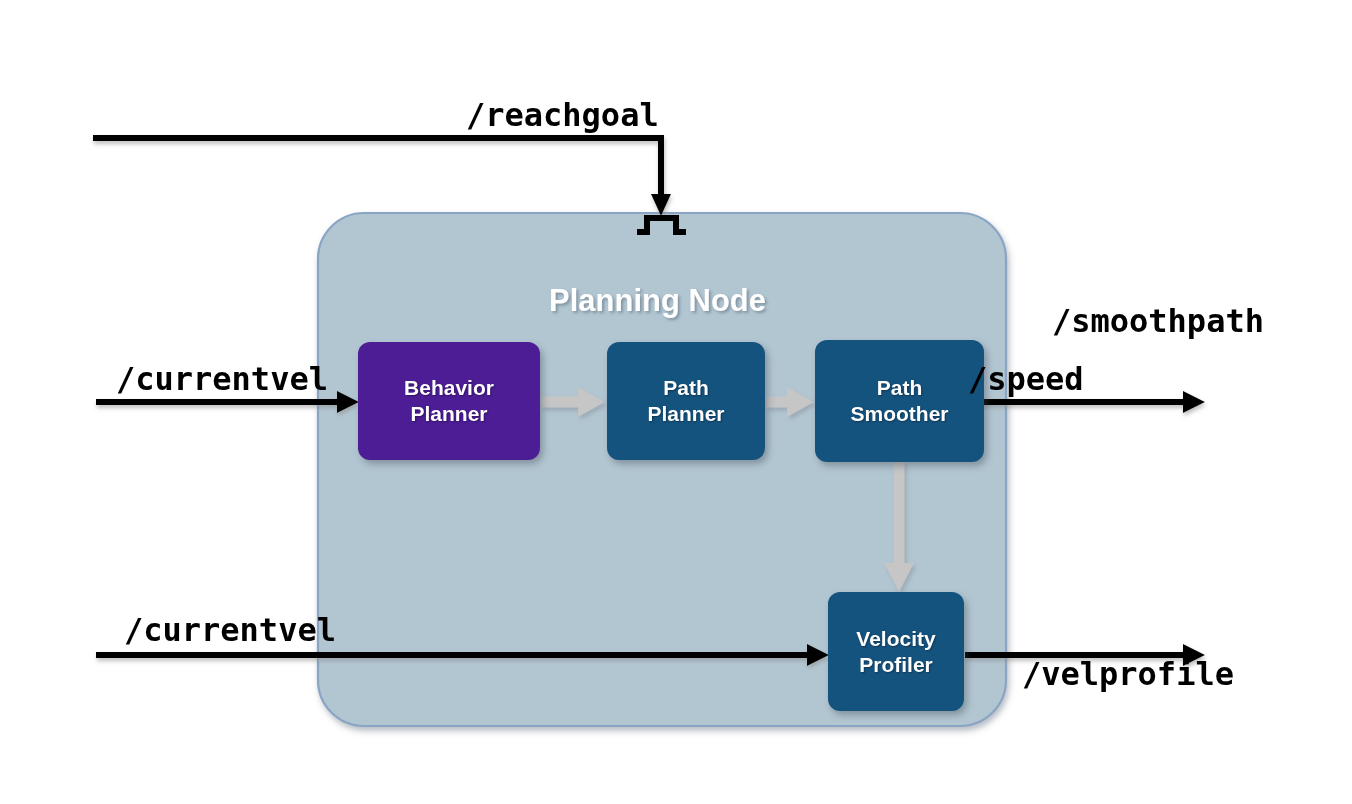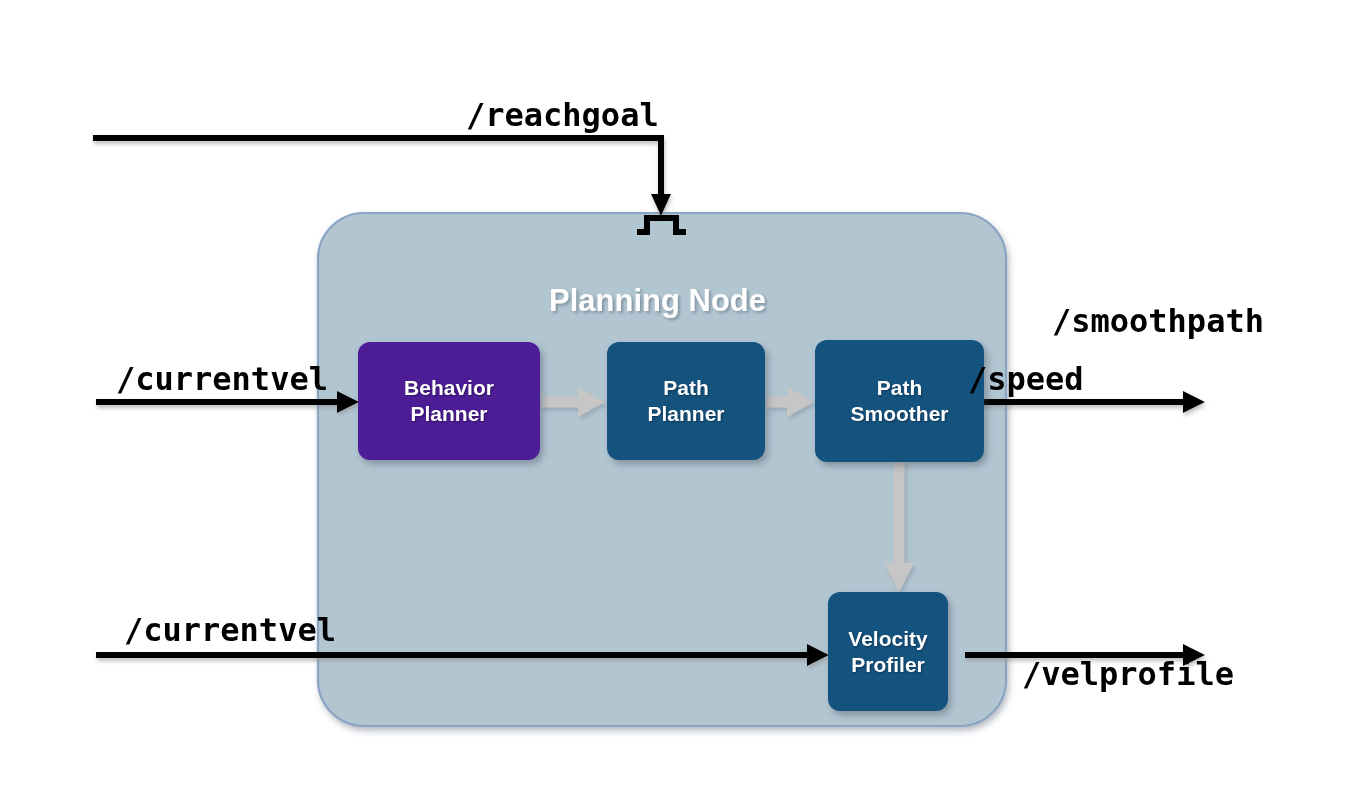--- a/index.html
+++ b/index.html
@@ -142,21 +142,21 @@
   <div class="proc-box" style="left:607px; top:342px; width:158px; height:118px; background:#15537f;">
     <div class="proc-label">Path
 Planner</div>
   </div>
 
   <div class="proc-box" style="left:815px; top:340px; width:169px; height:122px; background:#15537f;">
     <div class="proc-label">Path
 Smoother</div>
   </div>
 
-  <div class="proc-box" style="left:828px; top:592px; width:120px; height:119px; background:#15537f;border-radius:12px;">
+  <div class="proc-box" style="left:828px; top:592px; width:136px; height:119px; background:#15537f;border-radius:12px;">
     <div class="proc-label">Velocity
 Profiler</div>
   </div>
 
   <div class="topic-label" style="left:466px; top:101px;">/reachgoal</div>
 
   <div class="topic-label" style="left:116px; top:365px;">/currentvel</div>
 
   <div class="topic-label" style="left:124px; top:616px;">/currentvel</div>
 

